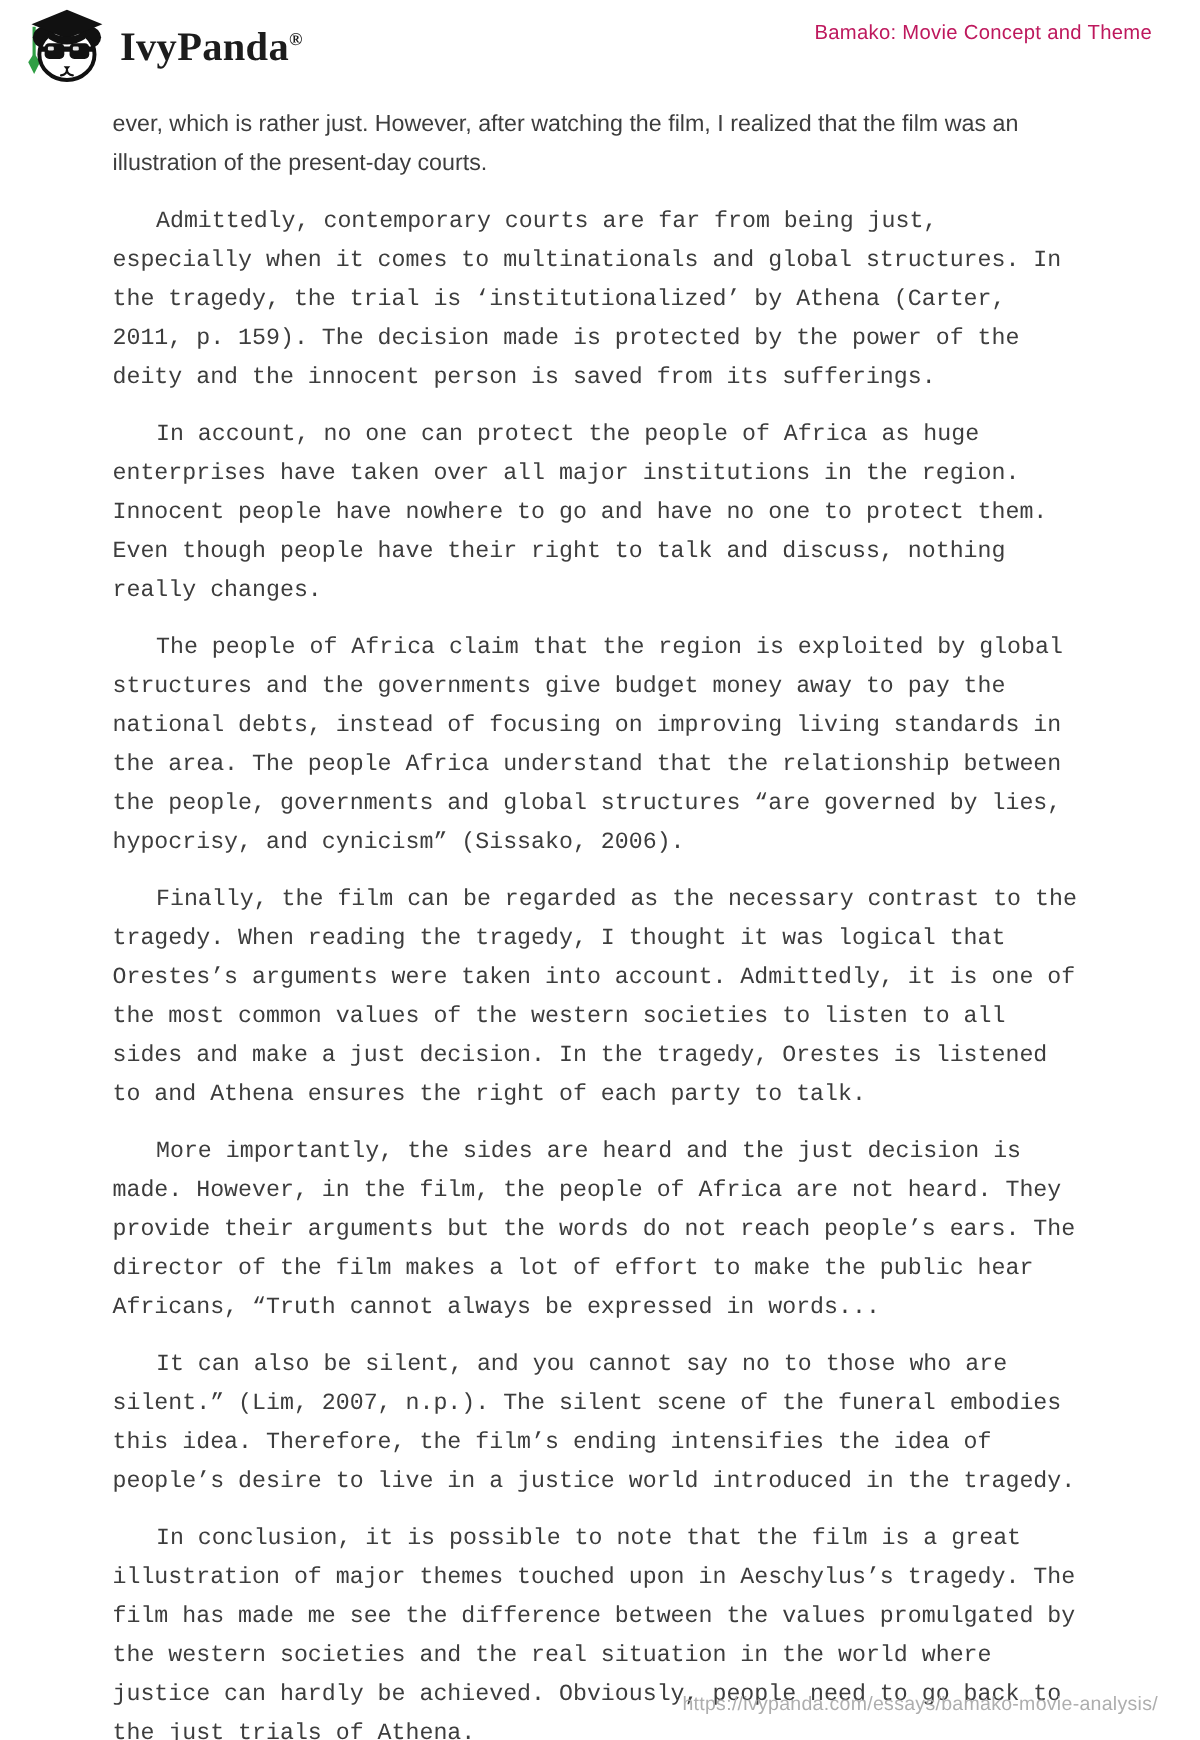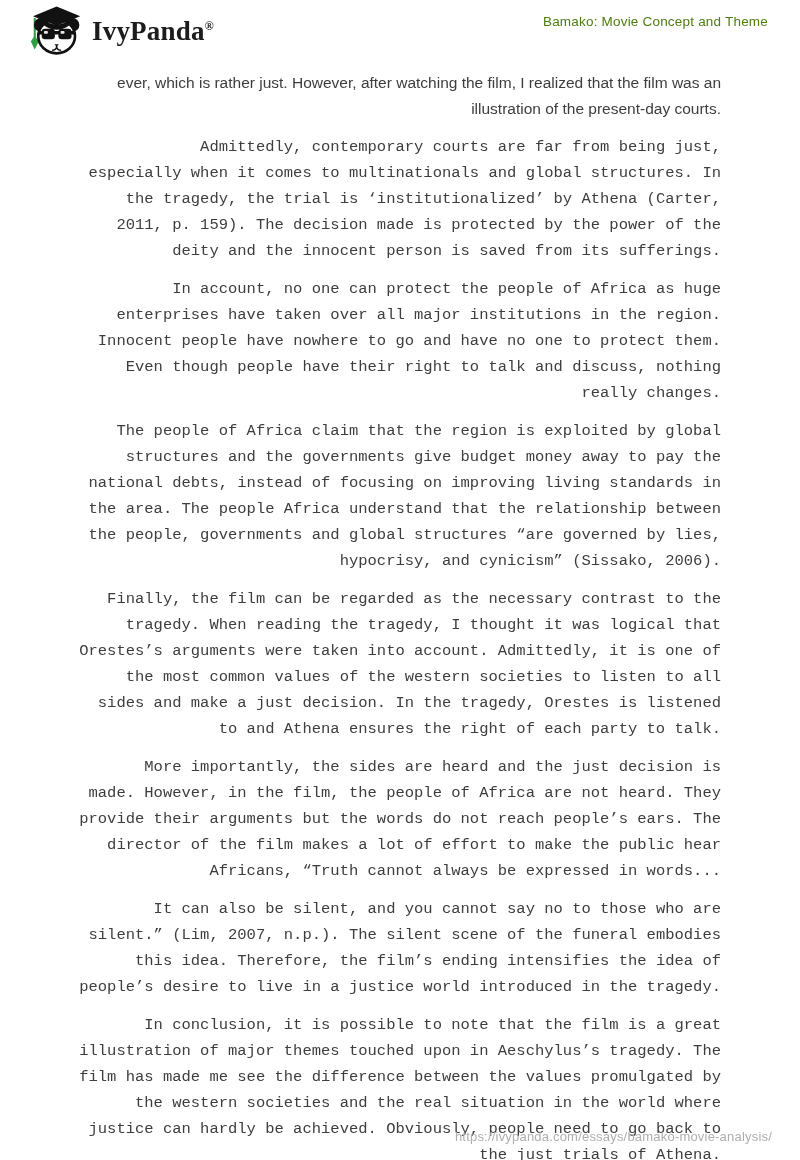--- a/index.html
+++ b/index.html
@@ -8,21 +8,21 @@
     position: relative;
     width: 800px;
     height: 1160px;
     background: #ffffff;
     font-family: "Liberation Sans", sans-serif;
     overflow: hidden;
   }
   
   .header {
     position: absolute;
-    top: 0; left: 12px; right: 0;
+    top: 0; left: 0; right: 0;
     height: 62px;
   }
   .brand {
     position: absolute;
     top: 5px; left: 14px;
     display: flex;
     align-items: center;
   }
   .logo { display: inline-block; width: 56px; height: 52px; }
   .brand-text {
@@ -36,36 +36,36 @@
   .brand-text sup {
     font-size: 12px;
     font-weight: 700;
     vertical-align: super;
     line-height: 0;
   }
   .doc-title {
     position: absolute;
     top: 14px; right: 32px;
     font-size: 13.5px;
-    color: #4d7c0f;
+    color: #be185d;
     letter-spacing: 0.2px;
   }
   
   .essay {
     position: absolute;
     top: 70px;
     left: 75px;
     width: 646px;
   }
   .essay p.para {
     font-size: 15.5px;
     line-height: 26px;
     color: #3d3d3d;
     margin-bottom: 12px;
-    text-align: right;
+    text-align: left;
   }
   .essay p.para.indent { text-indent: 29px; font-family: Liberation Mono, monospace; }
   
   .footer {
     position: absolute;
     right: 28px;
     top: 1127px;
     text-align: right;
   }
   .footer .url {

